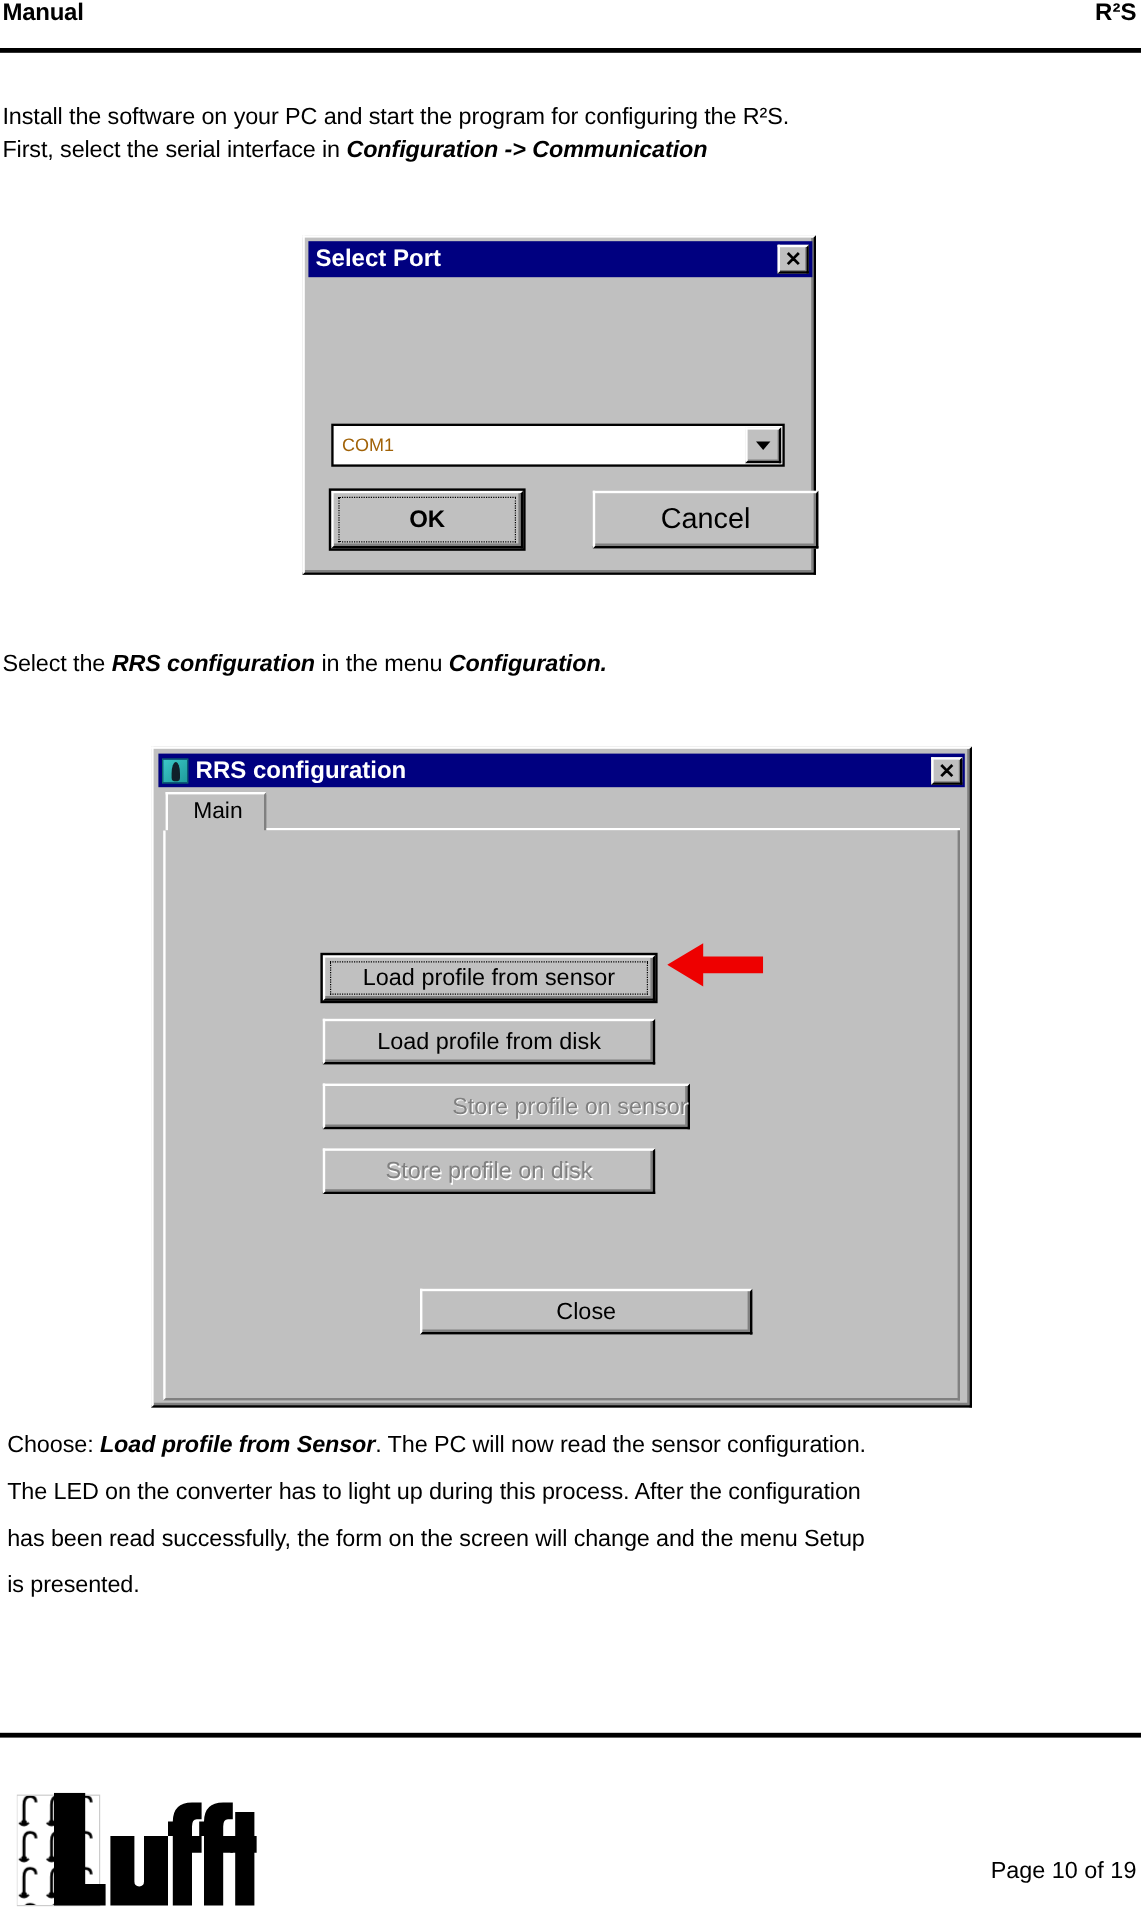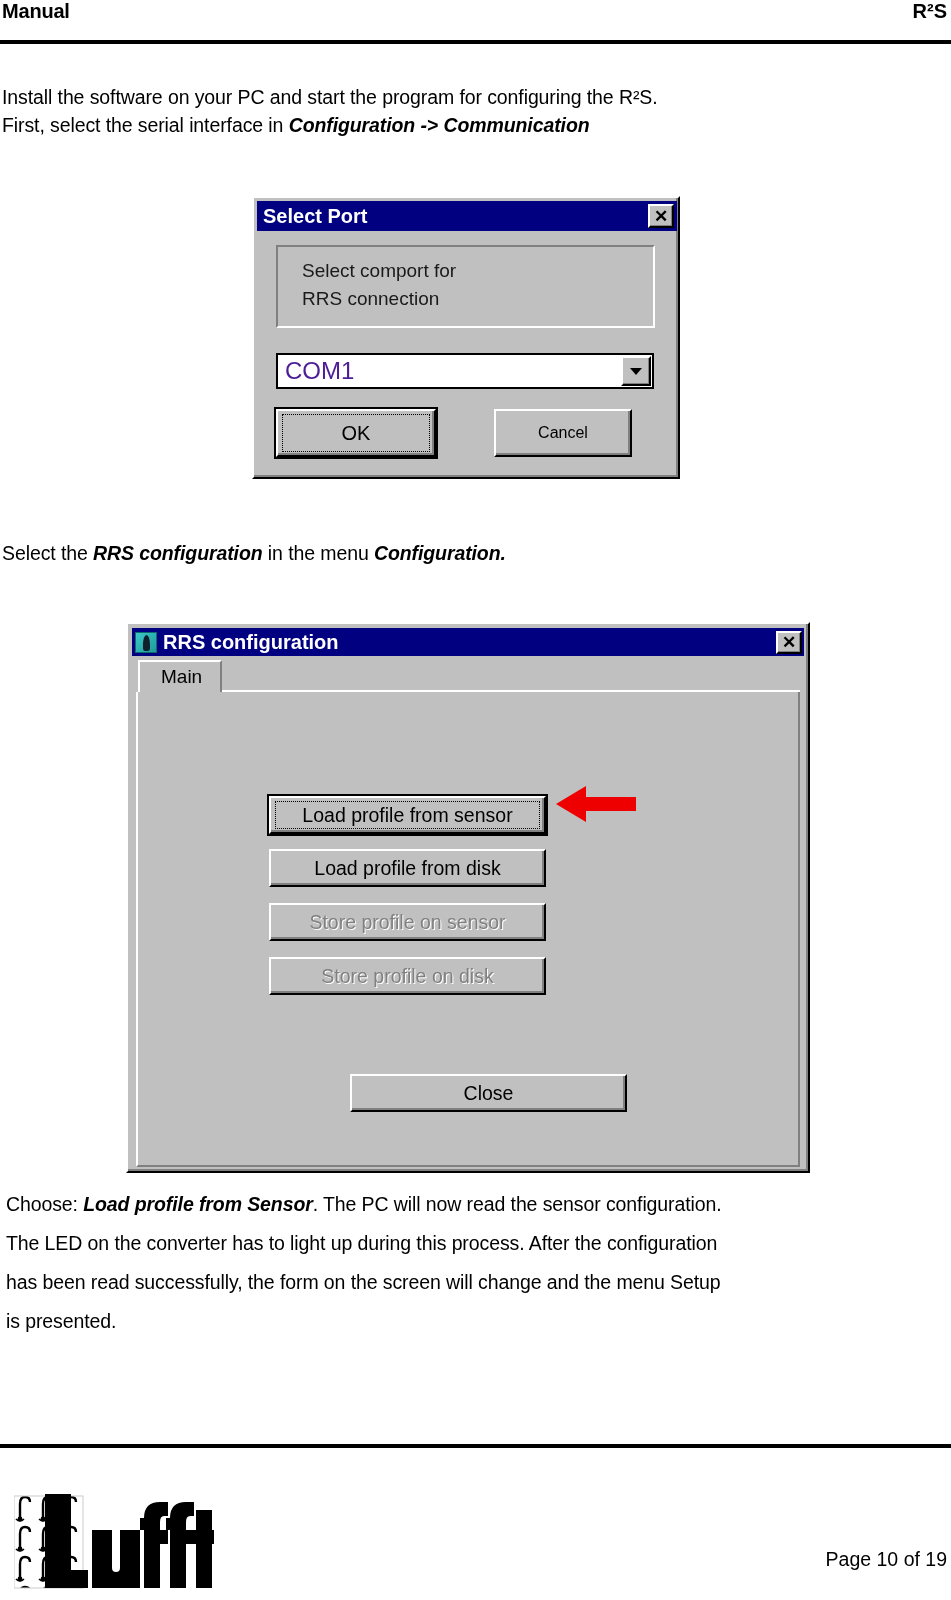--- a/index.html
+++ b/index.html
@@ -125,20 +125,21 @@
     box-sizing: border-box;
     display: flex;
     align-items: center;
     justify-content: center;
     color: #000;
     white-space: nowrap;
   }
   .btn95.default-btn {
     outline: 2px solid #000;
     outline-offset: 0px;
+    font-weight: bold;
   }
   .btn95 .focus-rect {
     border: 1px dotted #000;
     position: absolute;
     left: 4px; right: 4px; top: 3px; bottom: 3px;
     pointer-events: none;
   }
   .btn95.disabled {
     color: #808080;
     text-shadow: 1px 1px 0 #ffffff;
@@ -191,22 +192,22 @@
     width: 378px; height: 36px;
     background: #ffffff;
     border: 2px solid #000;
     box-sizing: border-box;
     display: flex;
     align-items: center;
   }
   #sp-combo .cb-value {
     flex: 1;
     padding-left: 7px;
-    font-size: 24px;
-    color: #4c1d95;
+    font-size: 15px;
+    color: #a16207;
   }
   #sp-combo .cb-arrow {
     width: 30px; height: 30px;
     margin-right: 1px;
     background: #c0c0c0;
     border-top: 2px solid #ffffff;
     border-left: 2px solid #ffffff;
     border-right: 2px solid #000000;
     border-bottom: 2px solid #000000;
     box-shadow: inset -1px -1px 0 #808080;
@@ -223,22 +224,22 @@
   }
   #sp-ok {
     position: absolute;
     left: 22px; top: 211px;
     width: 160px; height: 48px;
     font-size: 20px;
   }
   #sp-cancel {
     position: absolute;
     left: 240px; top: 211px;
-    width: 138px; height: 48px;
-    font-size: 16px;
+    width: 188px; height: 48px;
+    font-size: 24px;
   }
 
   
   #dlg-rrs {
     position: absolute;
     left: 126px; top: 622px;
     width: 684px; height: 551px;
   }
   #dlg-rrs .titlebar {
     position: absolute;
@@ -308,21 +309,21 @@
     border-bottom: 2px solid #808080;
     box-sizing: border-box;
   }
   .rrs-btn {
     position: absolute;
     height: 38px;
     font-size: 19.5px;
   }
   #rrs-b1 { left: 131px; top: 104px; width: 277px; }
   #rrs-b2 { left: 131px; top: 157px; width: 277px; text-align: right; }
-  #rrs-b3 { left: 131px; top: 211px; width: 277px; }
+  #rrs-b3 { left: 131px; top: 211px; width: 306px; justify-content: flex-end; }
   #rrs-b4 { left: 131px; top: 265px; width: 277px; }
   #rrs-b5 { left: 212px; top: 382px; width: 277px; }
 
   
   #rrs-arrow {
     position: absolute;
     left: 556px; top: 782px;
     width: 80px; height: 44px;
   }
 
@@ -361,26 +362,20 @@
 <div class="para" id="p-first">
   <span>First, select the serial interface in </span><span class="bi">Configuration -&gt; Communication</span>
 </div>
 
 <div class="w95 frame-raised" id="dlg-select-port">
   <div class="titlebar">
     <span class="tb-text">Select Port</span>
     <span class="tb-close">✕</span>
   </div>
 
-  <div class="sunken" id="sp-group">
-    <div class="gtext">
-      <div>Select comport for</div>
-      <div>RRS connection</div>
-    </div>
-  </div>
 
   <div id="sp-combo">
     <span class="cb-value">COM1</span>
     <span class="cb-arrow">
         <span class="tri-down"></span>
       </span>
   </div>
 
   <div class="btn95 default-btn" id="sp-ok" style="position:absolute;">
     <span class="focus-rect"></span>

